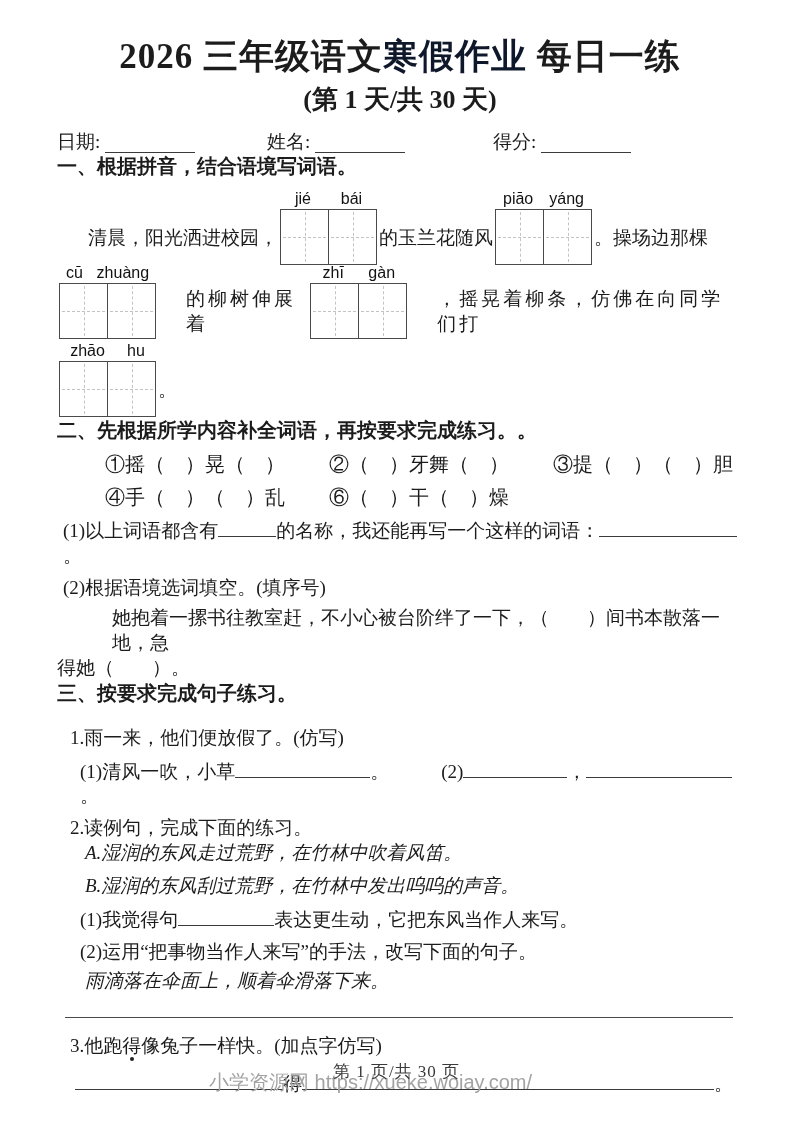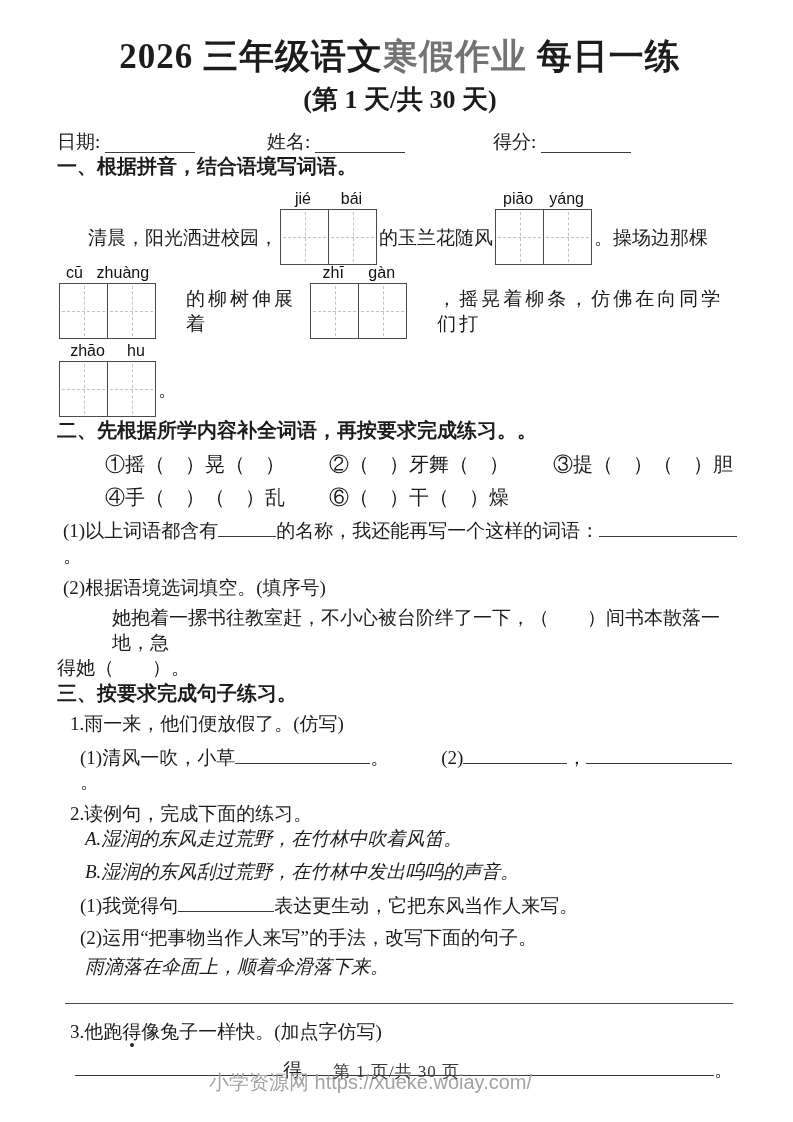--- a/index.html
+++ b/index.html
@@ -5,21 +5,21 @@
   html,body{margin:0;padding:0;background:#e8e8e8;}
   .page{
     width:793px;height:1122px;background:#ffffff;position:relative;
     margin:0 auto;overflow:hidden;
     font-family:"Liberation Serif","DejaVu Serif",serif;color:#1c1c1c;
   }
   .content{padding:34px 50px 0 57px;}
 
   
   .title{font-size:35px;font-weight:bold;text-align:center;letter-spacing:1px;line-height:1.3;}
-  .title .red{color:#737373;}
+  .title .red{color:#0f172a;}
   .subtitle{font-size:26px;font-weight:bold;text-align:center;margin-top:4px;line-height:1.25;}
 
   
   .info-row{margin-top:14px;display:flex;align-items:flex-start;font-size:19px;line-height:23px;}
   .info-row .group{display:flex;align-items:flex-end;}
   .blank{display:inline-block;border-bottom:1.5px solid #3a3a3a;height:19px;vertical-align:baseline;}
   .info-row .blank{width:90px;}
   .gap1{width:72px;}.gap2{width:88px;}
 
   
@@ -169,21 +169,21 @@
 
     <div class="qline q-mt">
       <span>(1)以上词语都含有</span><span class="blank" style="width:58px"></span><span>的名称，我还能再写一个这样的词语：</span><span class="blank" style="width:138px"></span><span>。</span>
     </div>
     <div class="qline q-mt">(2)根据语境选词填空。(填序号)</div>
     <div class="para-ind">她抱着一摞书往教室赶，不小心被台阶绊了一下，（　　）间书本散落一地，急</div>
     <div class="para">得她（　　）。</div>
 
     <div class="sec-heading mt8">三、按要求完成句子练习。</div>
 
-    <div class="s3line" style="margin-top:6px;padding-left:13px;">1.雨一来，他们便放假了。(仿写)</div>
+    <div class="s3line" style="margin-top:20px;padding-left:13px;">1.雨一来，他们便放假了。(仿写)</div>
 
     <div class="s3line" style="margin-top:8px;padding-left:23px;">
       <span>(1)清风一吹，小草</span><span class="blank" style="width:135px"></span><span>。</span><span style="display:inline-block;width:52px;"></span><span>(2)</span><span class="blank" style="width:104px"></span><span>，</span><span class="blank" style="width:146px"></span><span>。</span>
     </div>
 
     <div class="s3line" style="margin-top:8px;padding-left:13px;">2.读例句，完成下面的练习。</div>
     <div class="s3line kai" style="margin-top:1px;padding-left:28px;">A.湿润的东风走过荒野，在竹林中吹着风笛。</div>
     <div class="s3line kai" style="margin-top:9px;padding-left:28px;">B.湿润的东风刮过荒野，在竹林中发出呜呜的声音。</div>
 
     <div class="s3line" style="margin-top:8px;padding-left:23px;">

